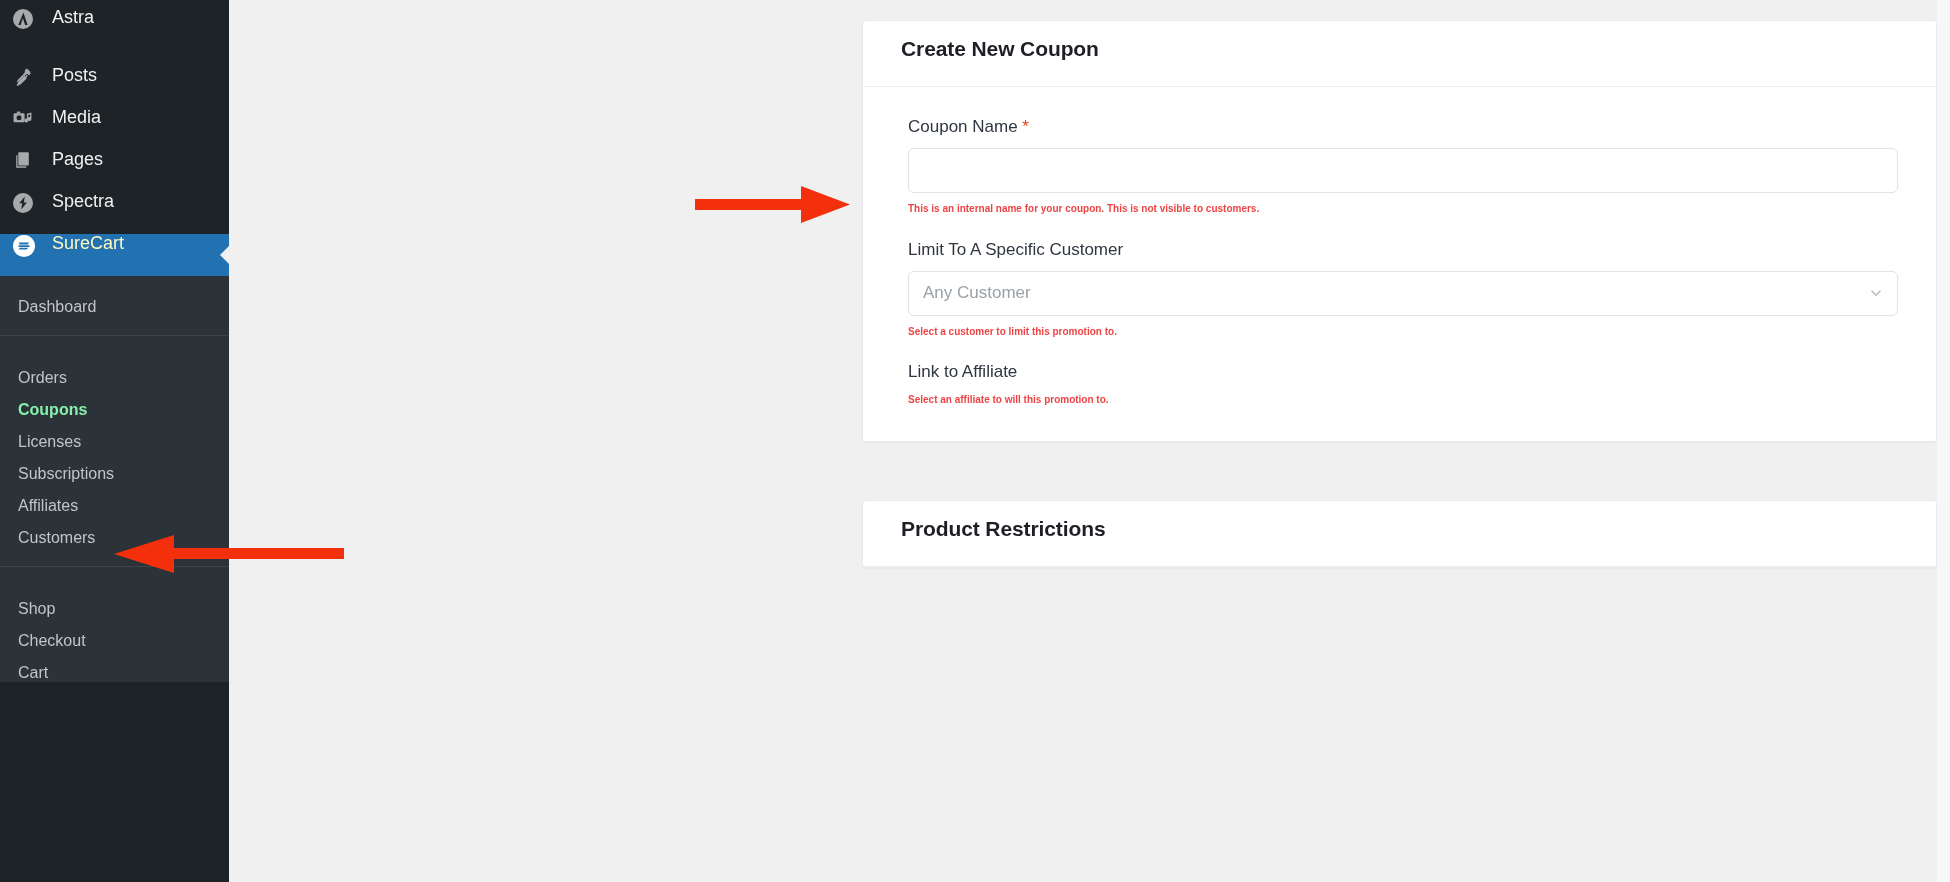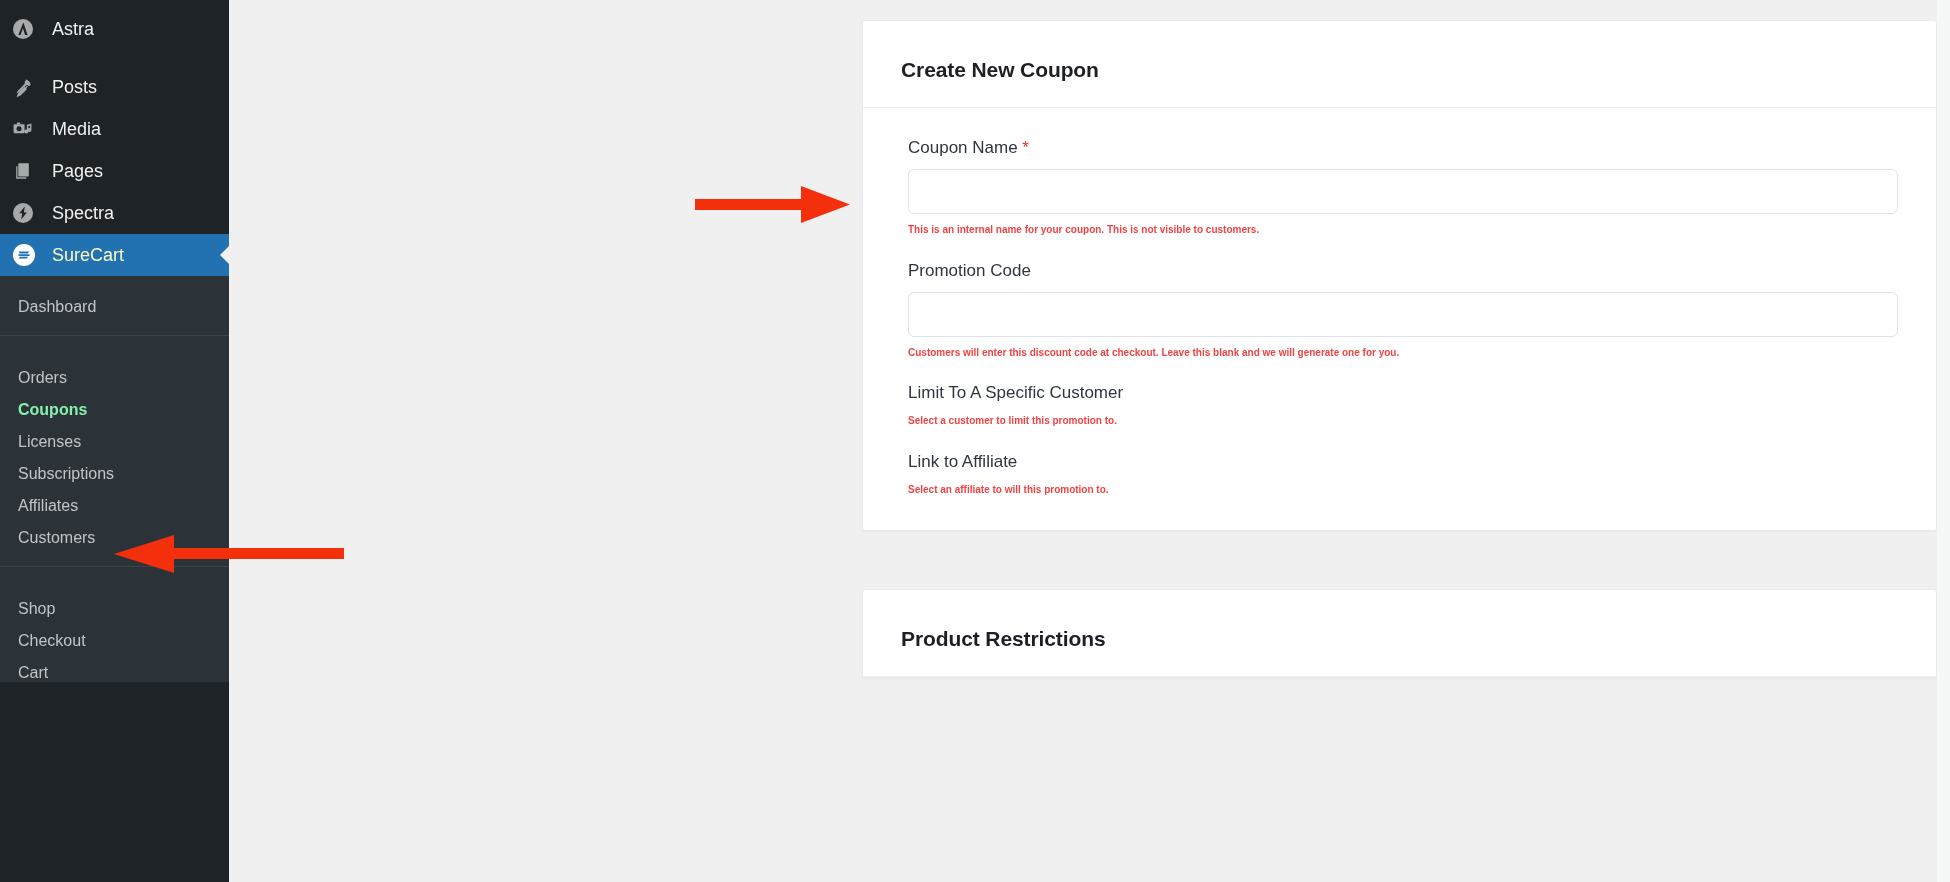--- a/index.html
+++ b/index.html
@@ -32,21 +32,21 @@
     background: #1d2327;
     height: 882px;
     position: relative;
     overflow: hidden;
   }
 
   .sb-top-pad { height: 8px; }
 
   .sb-item {
     display: flex;
-    align-items: center;
+    align-items: flex-start;
     height: 42px;
     padding: 0 0 0 12px;
     color: #c3c4c7;
     font-size: 18px;
     line-height: 1;
     cursor: pointer;
     position: relative;
   }
 
   .sb-item .sb-icon {
@@ -131,23 +131,22 @@
   }
 
   .card {
     background: #fff;
     border: 1px solid #e8eaed;
     border-radius: 3px;
     box-shadow: 0 1px 2px rgba(16,24,40,0.04);
   }
 
   .card-header {
-    padding: 26px 38px 25px 38px;
+    padding: 16px 38px 25px 38px;
     border-bottom: 1px solid #eceef1;
-    margin-top: 11px;
   }
   .card-title {
     font-size: 21px;
     font-weight: bold;
     color: #1d1f25;
     letter-spacing: -0.1px;
   }
 
   .card-body {
     padding: 30px 38px 34px 38px;
@@ -363,28 +362,33 @@
         <div class="card-body">
 
           <div class="field">
             <label class="field-label">
               <span>Coupon Name</span><span class="req">&nbsp;*</span>
             </label>
             <input class="text-input" type="text" value="" style="">
             <div class="help-text">This is an internal name for your coupon. This is not visible to customers.</div>
           </div>
 
-          <div class="field">
-            <label class="field-label">Promotion Code</label>
-            <input class="text-input" type="text" value="" style="">
-            <div class="help-text">Customers will enter this discount code at checkout. Leave this blank and we will generate one for you.</div>
-          </div>
 
           <div class="field">
             <label class="field-label">Limit To A Specific Customer</label>
+            <div class="select-wrap">
+              <div class="select-box">
+                <span>Any Customer</span>
+              </div>
+              <span class="select-chevron">
+                <svg width="16" height="16" viewBox="0 0 16 16" fill="none" stroke="currentColor" stroke-width="1.6" stroke-linecap="round" stroke-linejoin="round">
+                  <polyline points="4,6.2 8,10.2 12,6.2"></polyline>
+                </svg>
+              </span>
+            </div>
             <div class="help-text">Select a customer to limit this promotion to.</div>
           </div>
 
           <div class="field">
             <label class="field-label">Link to Affiliate</label>
             <div class="help-text">Select an affiliate to will this promotion to.</div>
           </div>
 
         </div>
       </section>

